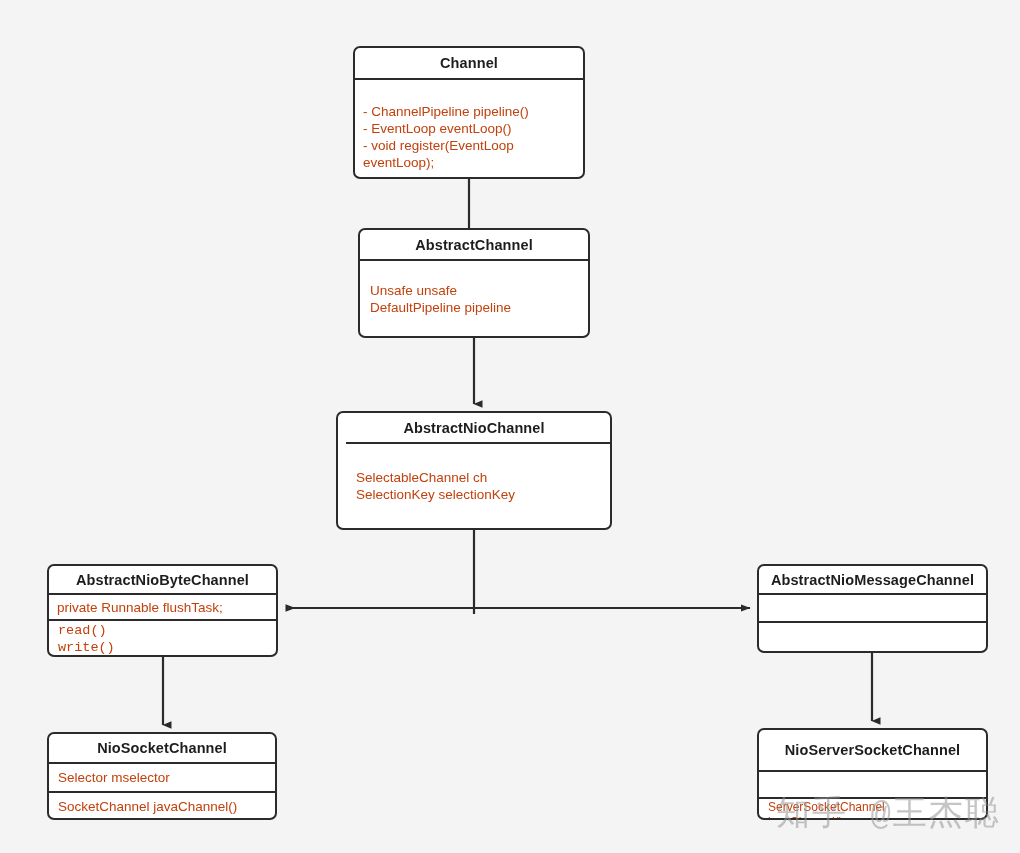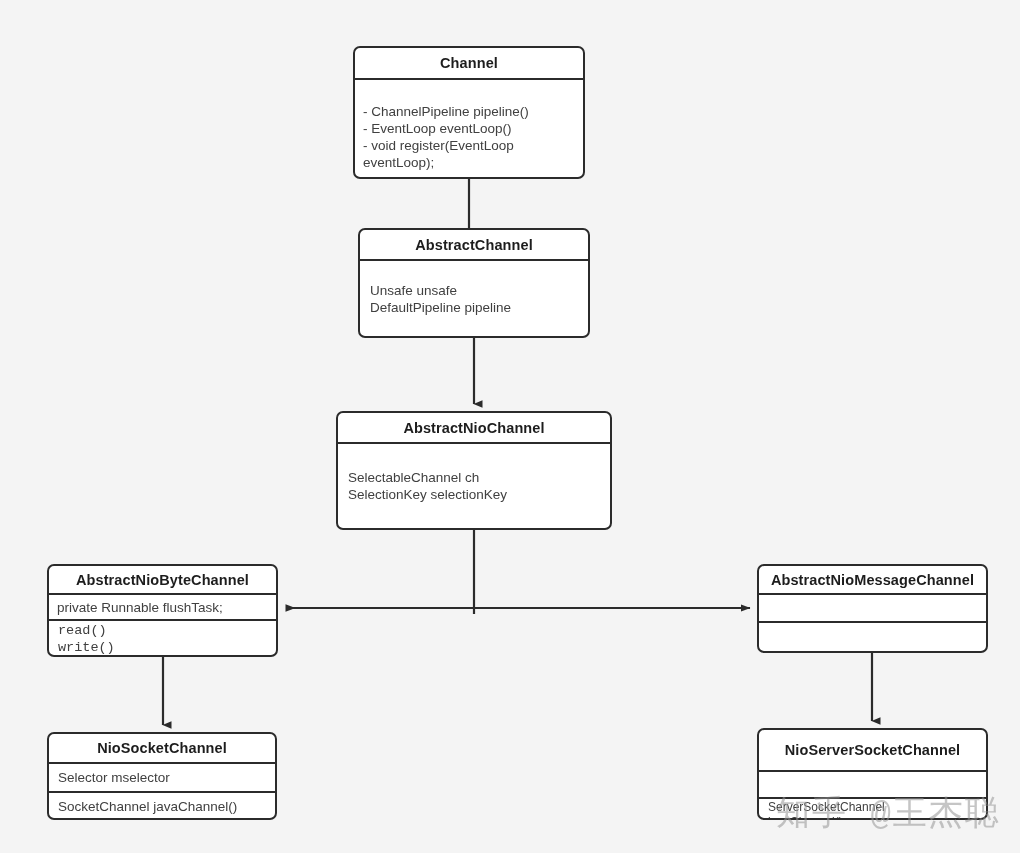--- a/index.html
+++ b/index.html
@@ -47,40 +47,40 @@
     box-sizing: border-box;
     display: flex;
     align-items: center;
     justify-content: center;
   }
   .uml-compartment {
     box-sizing: border-box;
     border-top: 2px solid #2b2b2b;
     font-size: 13.5px;
     line-height: 17px;
-    color: #404040;
+    color: #c2410c;
     padding: 0 8px;
     white-space: pre-line;
     display: flex;
     flex-direction: column;
     justify-content: center;
   }
 
   
   #box-channel            { left: 353px; top: 46px;  width: 232px; height: 133px; }
   #box-channel .uml-title { height: 30px; }
   #box-channel .uml-compartment { height: 99px; padding-top: 16px; }
 
   #box-abstract-channel            { left: 358px; top: 228px; width: 232px; height: 110px; }
   #box-abstract-channel .uml-title { height: 29px; }
   #box-abstract-channel .uml-compartment { height: 77px; padding-left: 10px; }
 
   #box-abstract-nio-channel            { left: 336px; top: 411px; width: 276px; height: 119px; }
   #box-abstract-nio-channel .uml-title { height: 29px; }
-  #box-abstract-nio-channel .uml-compartment { height: 65px; padding-top: 20px; padding-left: 10px; }
+  #box-abstract-nio-channel .uml-compartment { height: 65px; padding-top: 20px; padding-left: 10px; margin-left: 8px; }
 
   #box-abstract-nio-byte-channel            { left: 47px; top: 564px; width: 231px; height: 93px; }
   #box-abstract-nio-byte-channel .uml-title { height: 27px; }
   #box-abstract-nio-byte-channel .c1 { height: 26px; }
   #box-abstract-nio-byte-channel .c2 { height: 36px; padding-left: 9px; padding-top: 1px; font-family: Liberation Mono, monospace; }
 
   #box-abstract-nio-message-channel            { left: 757px; top: 564px; width: 231px; height: 89px; }
   #box-abstract-nio-message-channel .uml-title { height: 27px; }
   #box-abstract-nio-message-channel .c1 { height: 28px; }
   #box-abstract-nio-message-channel .c2 { height: 30px; }

